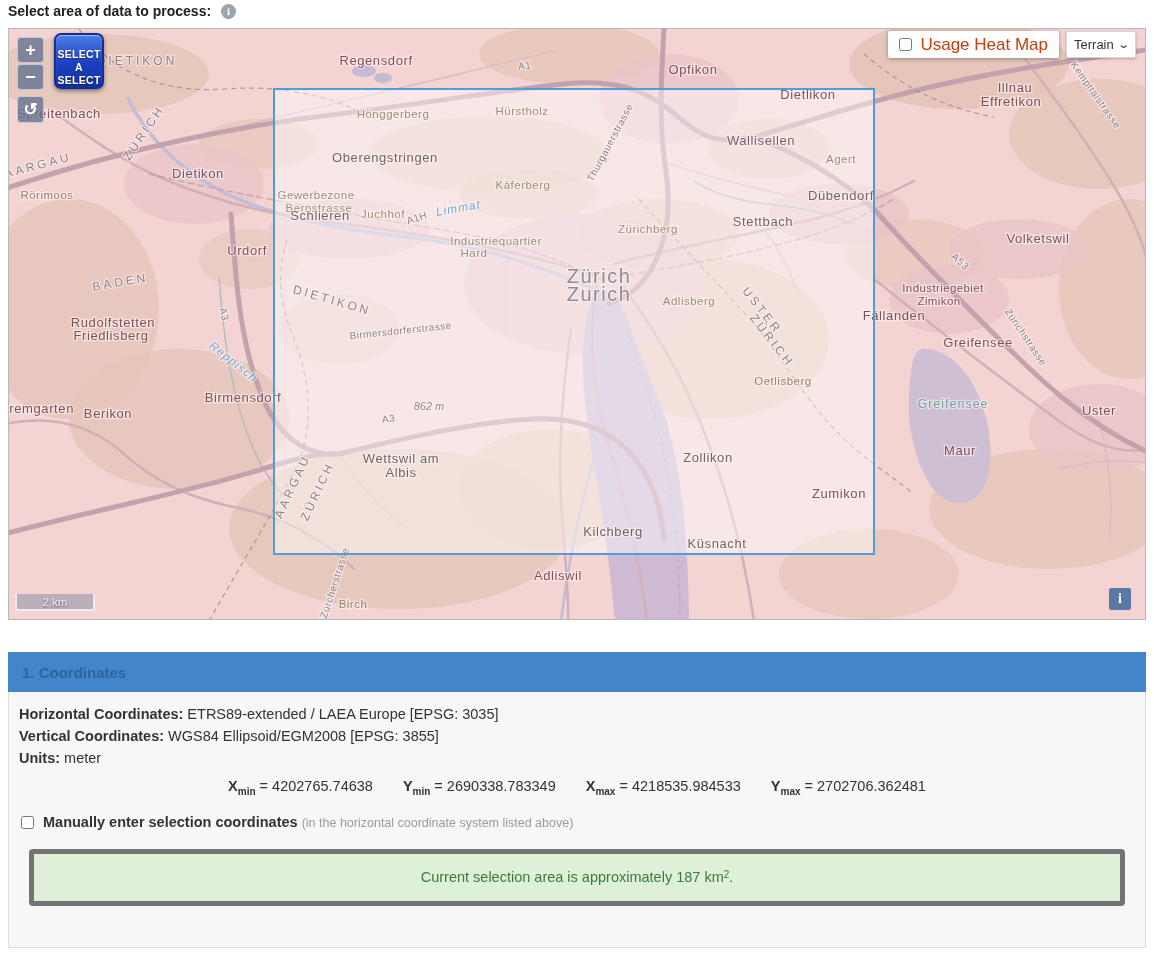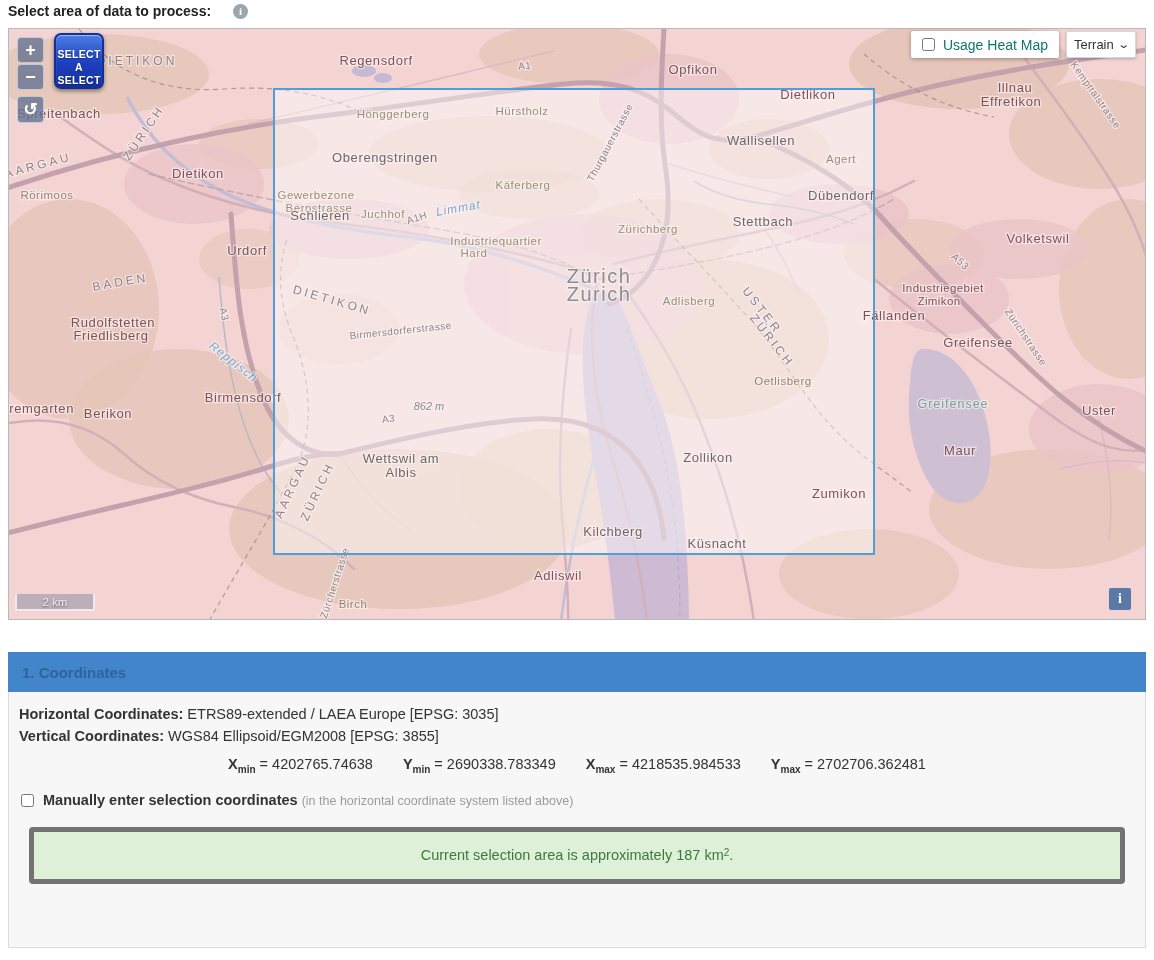--- a/index.html
+++ b/index.html
@@ -1,19 +1,19 @@
 <!DOCTYPE html>
 <html><head>
 <meta charset="utf-8">
 <style>
   html,body{margin:0;padding:0;background:#fff;font-family:"Liberation Sans",sans-serif;}
   body{width:1154px;height:960px;position:relative;overflow:hidden;color:#333;}
 
   
-  .title-row{position:absolute;left:8px;top:3px;display:flex;align-items:center;gap:22px;}
+  .title-row{position:absolute;left:8px;top:3px;display:flex;align-items:center;gap:10px;}
   .page-title{font-size:14px;font-weight:bold;color:#222;}
   .info-circle{width:15px;height:15px;border-radius:50%;background:#9aa5ad;color:#fff;
     font-size:11px;font-weight:bold;display:flex;align-items:center;justify-content:center;
     font-family:"Liberation Serif",serif;}
 
   
   .map-wrap{position:absolute;left:8px;top:28px;width:1138px;height:592px;border:1px solid #b9b9b9;
     box-sizing:border-box;overflow:hidden;background:#f3ece2;}
   .map-wrap svg{position:absolute;left:0;top:0;}
 
@@ -42,21 +42,21 @@
     border:1px solid rgba(255,255,255,0.55);border-radius:4px;color:#fff;font-size:17px;
     font-weight:bold;display:flex;align-items:center;justify-content:center;cursor:pointer;}
   .select-region{left:45px;top:4px;width:50px;height:56px;border-radius:7px;
     background:linear-gradient(#4b7de2,#1c3fc2 55%,#16339f);border:2px solid #122e97;
     box-shadow:0 2px 4px rgba(0,0,0,.45), inset 0 1px 1px rgba(255,255,255,.5);
     color:#fff;font-size:10.5px;font-weight:bold;text-align:center;line-height:1.25;
     display:flex;flex-direction:column;align-items:center;justify-content:flex-end;cursor:pointer;
     text-shadow:0 1px 2px rgba(0,0,0,.5);letter-spacing:.3px;}
   .heatmap-box{right:86px;top:2px;height:27px;background:#fff;border-radius:2px;
     box-shadow:0 1px 4px rgba(0,0,0,.35);display:flex;align-items:center;gap:8px;padding:0 11px;}
-  .heatmap-box label{font-size:14px;color:#0f766e;}
+  .heatmap-box label{font-size:17px;color:#c2410c;}
   .heatmap-box input{width:13px;height:13px;margin:0;}
   .basemap-select{right:9px;top:2px;width:70px;height:27px;background:#fff;border:1px solid #d7d7d7;
     border-radius:2px;box-shadow:0 1px 3px rgba(0,0,0,.25);display:flex;align-items:center;
     justify-content:space-between;padding:0 7px;font-size:13px;color:#333;cursor:pointer;}
   .basemap-select .chev{font-size:11px;color:#333;transform:scaleX(1.4);}
   .scale-bar{left:6px;bottom:8px;width:80px;height:17px;background:rgba(105,120,150,0.4);
     border:2px solid rgba(255,255,255,0.75);border-top:none;color:#eef0f6;font-size:11.5px;
     display:flex;align-items:center;justify-content:center;text-shadow:0 1px 2px rgba(0,0,0,.5);}
   .map-info-btn{right:14px;bottom:9px;width:22px;height:22px;background:rgba(62,105,158,0.85);
     border-radius:2px;color:#fff;font-family:"Liberation Serif",serif;font-weight:bold;
@@ -284,20 +284,21 @@
 </div>
 
 <div class="panel">
   <div class="panel-header">
     <span>1. Coordinates</span>
   </div>
   <div class="panel-body">
     <div id="coord-rows">
         <div class="info-row"><b>Horizontal Coordinates:</b> ETRS89-extended / LAEA Europe [EPSG: 3035]</div>
         <div class="info-row"><b>Vertical Coordinates:</b> WGS84 Ellipsoid/EGM2008 [EPSG: 3855]</div>
+        <div class="info-row"><b>Units:</b> meter</div>
       </div>
     <div class="coord-line" id="coord-values"><span class="coord-item"><b>X<sub>min</sub></b> = 4202765.74638</span><span class="coord-item"><b>Y<sub>min</sub></b> = 2690338.783349</span><span class="coord-item"><b>X<sub>max</sub></b> = 4218535.984533</span><span class="coord-item"><b>Y<sub>max</sub></b> = 2702706.362481</span></div>
     <div class="manual-row">
       <input type="checkbox" style="">
       <span>
         <b>Manually enter selection coordinates</b>
         <span class="note">(in the horizontal coordinate system listed above)</span>
       </span>
     </div>
     <div class="alert-success">

